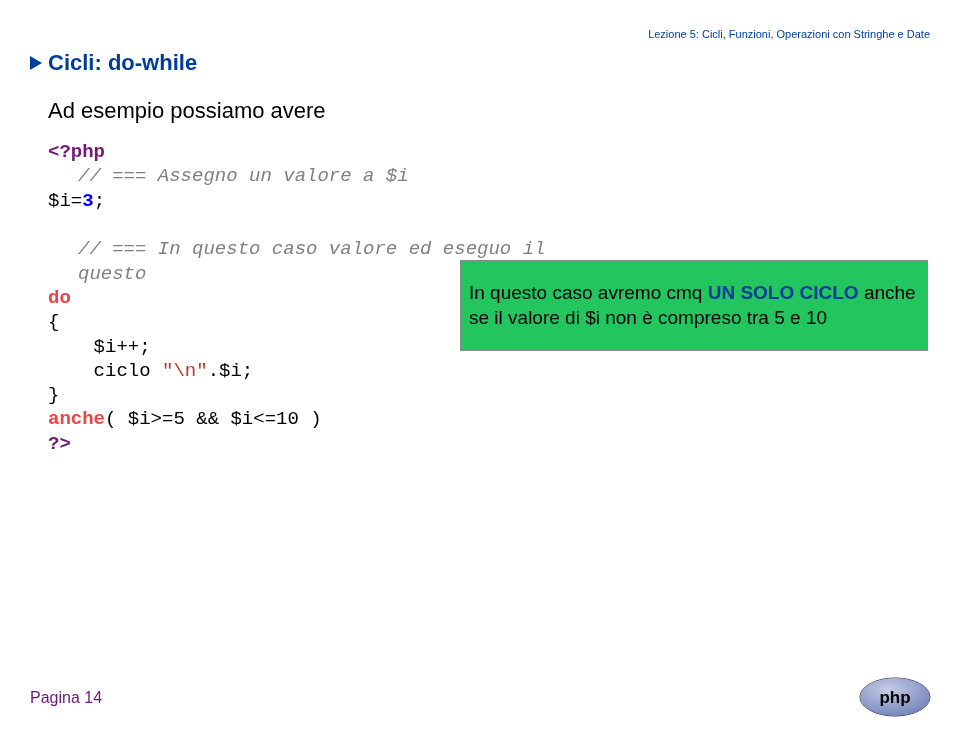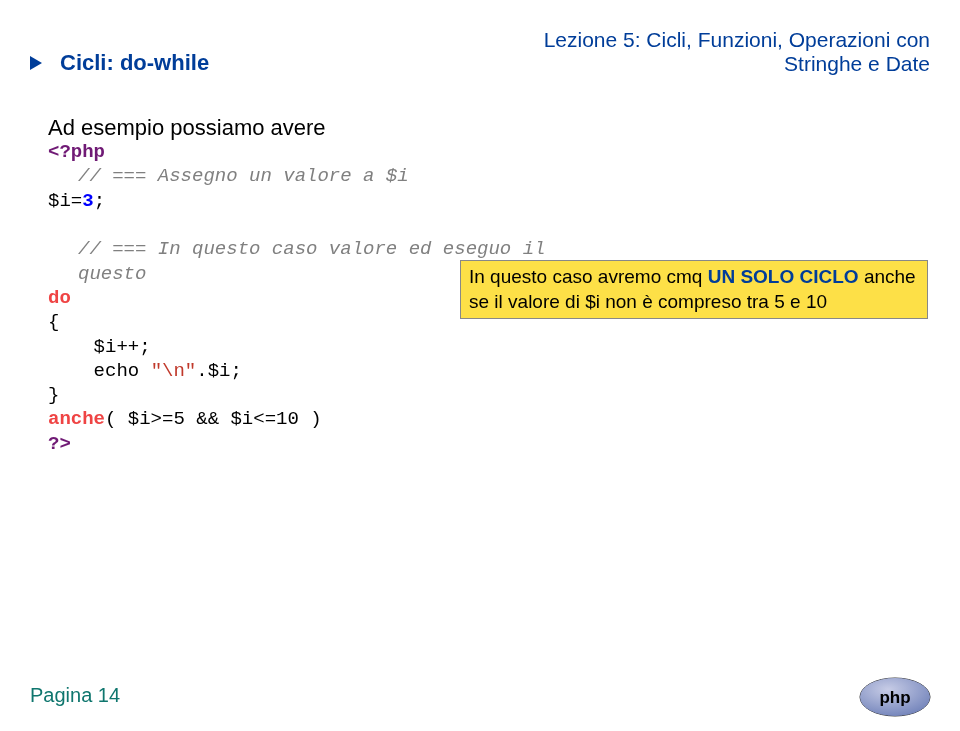--- a/index.html
+++ b/index.html
@@ -10,50 +10,49 @@
     font-family: "Segoe UI", "Trebuchet MS", Tahoma, sans-serif;
     position: relative;
     overflow: hidden;
   }
   .header-line {
     position: absolute;
     top: 28px;
     right: 30px;
     left: 540px;
     color: #003d99;
-    font-size: 21px;
+    font-size: 11px;
     text-align: right;
     font-weight: 400;
   }
   .section-title {
     position: absolute;
     top: 50px;
     left: 30px;
     color: #003d99;
     font-size: 22px;
     font-weight: bold;
     display: flex;
     align-items: center;
-    gap: 18px;
+    gap: 6px;
   }
   .tri {
     display: inline-block;
     width: 0; height: 0;
     border-top: 7px solid transparent;
     border-bottom: 7px solid transparent;
     border-left: 12px solid #003d99;
   }
   .intro {
     position: absolute;
     top: 98px;
     left: 48px;
     color: #000;
     font-size: 22px;
     font-weight: 400;
-    margin-top: 17px;
   }
   .code {
     position: absolute;
     top: 140px;
     left: 48px;
     font-family: "Courier New", monospace;
     font-size: 19px;
     line-height: 1.28;
     white-space: pre;
     color: #000;
@@ -63,33 +62,33 @@
   .code .assign-var { color: #000; }
   .code .num   { color: #0000ff; font-weight: bold; }
   .code .kw    { color: #ef4444; font-weight: bold; }
   .code .str   { color: #c0392b; }
   .callout {
     position: absolute;
     top: 260px;
     left: 460px;
     width: 468px;
     border: 1px solid #888;
-    padding: 4px 8px;
+    padding: 20px 8px;
     font-size: 19px;
     line-height: 1.3;
     color: #000;
-    background: #fde047;
+    background: #22c55e;
   }
   .callout .bblue { color: #003d99; font-weight: bold; }
   .page-num {
     position: absolute;
     bottom: 24px;
     left: 30px;
-    color: #0f766e;
-    font-size: 20px;
+    color: #701a75;
+    font-size: 16px;
   }
   .logo {
     position: absolute;
     bottom: 8px;
     right: 28px;
   }
 </style>
 </head>
 <body>
 
@@ -104,21 +103,21 @@
 
 <div class="code"><span class="tag">&lt;?php</span>
 <span class="cmt">// === Assegno un valore a $i</span>
 <span class="assign-var">$i=</span><span class="num">3</span><span>;</span>
 
 <span class="cmt">// === In questo caso valore ed eseguo il</span>
 <span class="cmt">questo</span>
 <span class="kw">do</span>
 <span>{</span>
 <span>    $i++;</span>
-<span>    echo </span><span class="str">"\n"</span><span>.$i;</span>
+<span>    ciclo </span><span class="str">"\n"</span><span>.$i;</span>
 <span>}</span>
 <span class="kw">anche</span><span>( $i&gt;=5 &amp;&amp; $i&lt;=10 )</span>
 <span class="tag">?&gt;</span></div>
 
 <div class="callout">
   <span>In questo caso avremo cmq </span><span class="bblue">UN SOLO CICLO</span><span> anche se il valore di $i non è compreso tra 5 e 10</span>
 </div>
 
 <div class="page-num">Pagina 14</div>
 

